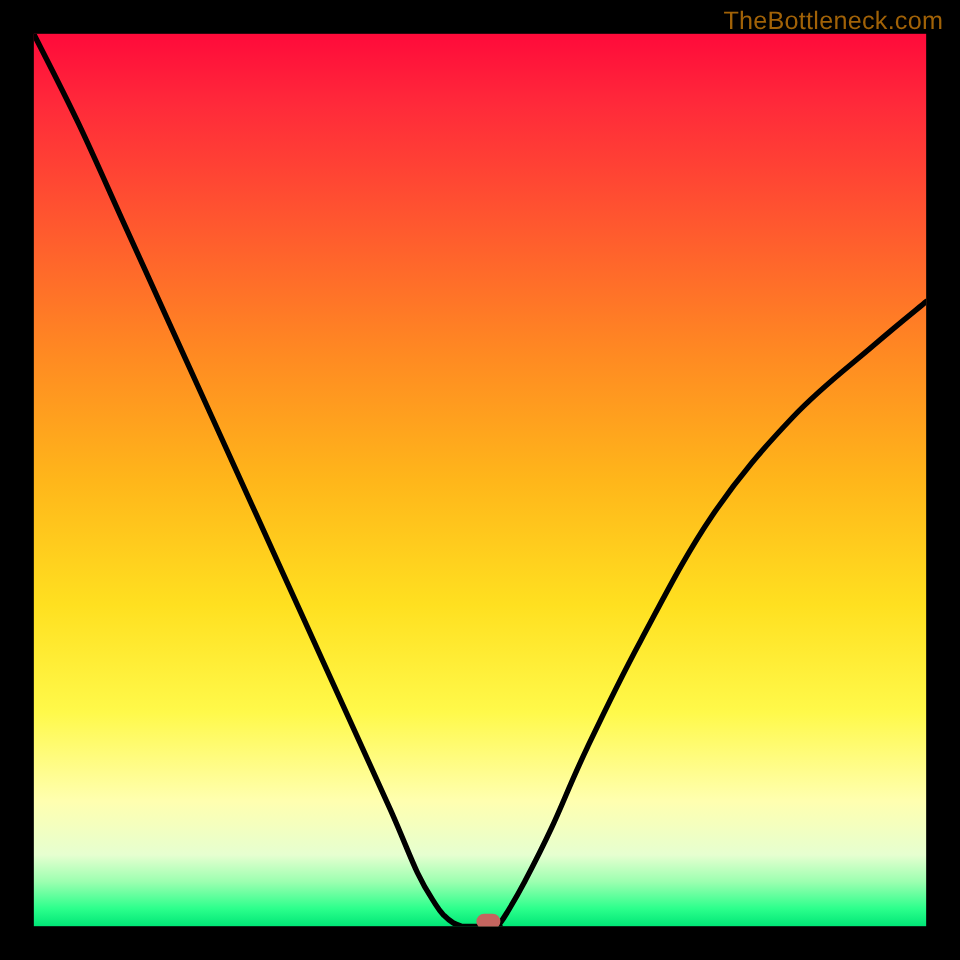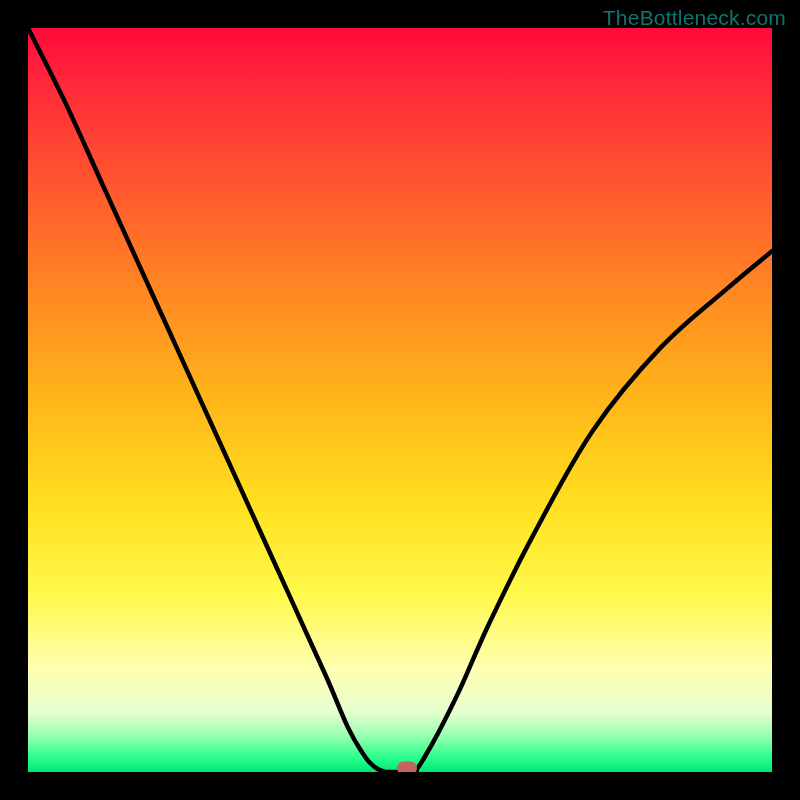--- a/index.html
+++ b/index.html
@@ -41,21 +41,21 @@
       #e6ffd0 92%,
       #9cffb0 95%,
       #2cff8c 98%,
       #00e676 100%
     );
   }
   .watermark {
     position: absolute;
     top: 6px;
     right: 14px;
-    color: #0f766e;
+    color: #a16207;
     font-size: 21px;
     font-weight: 500;
     letter-spacing: 0.2px;
     user-select: none;
     text-align: center;
   }
   svg.curve {
     position: absolute;
     inset: 0;
   }

